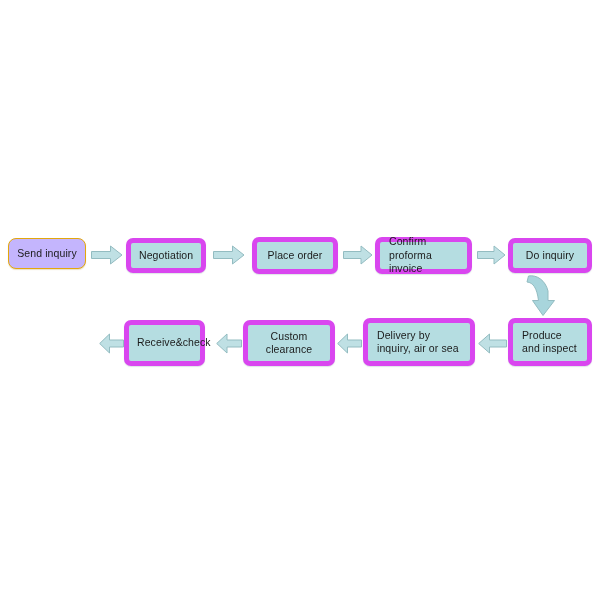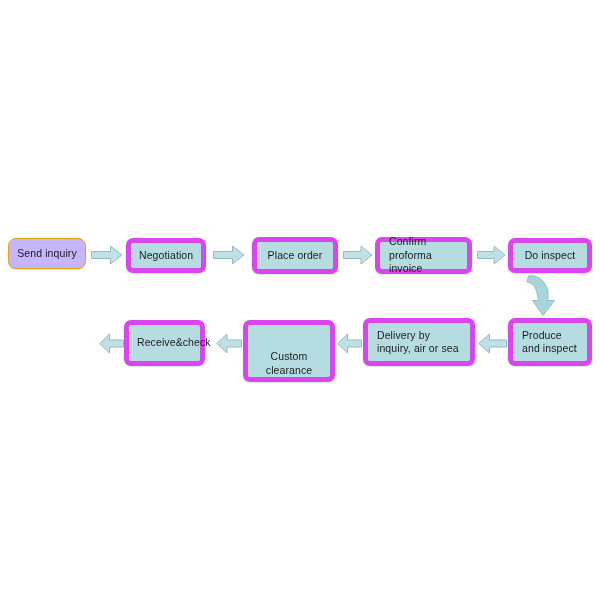--- a/index.html
+++ b/index.html
@@ -86,29 +86,29 @@
 
   <div class="node blue center" style="left:252px; top:237px; width:86px; height:37px;">
     <span class="label">Place order</span>
   </div>
 
   <div class="node blue left" style="left:375px; top:237px; width:97px; height:37px;">
     <span class="label">Confirm proforma invoice</span>
   </div>
 
   <div class="node blue center" style="left:508px; top:238px; width:84px; height:35px;">
-    <span class="label">Do inspect</span>
+    <span class="label">Do inquiry</span>
   </div>
 
 
   <div class="node blue center" style="left:124px; top:320px; width:81px; height:46px;">
     <span class="label">Receive&amp;check</span>
   </div>
 
-  <div class="node blue center" style="left:243px; top:320px; width:92px; height:62px;align-items:flex-end;">
+  <div class="node blue center" style="left:243px; top:320px; width:92px; height:46px;">
     <span class="label">Custom clearance</span>
   </div>
 
   <div class="node blue left" style="left:363px; top:318px; width:112px; height:48px;">
     <span class="label">Delivery by inquiry, air or sea</span>
   </div>
 
   <div class="node blue left" style="left:508px; top:318px; width:84px; height:48px;">
     <span class="label">Produce and inspect</span>
   </div>

